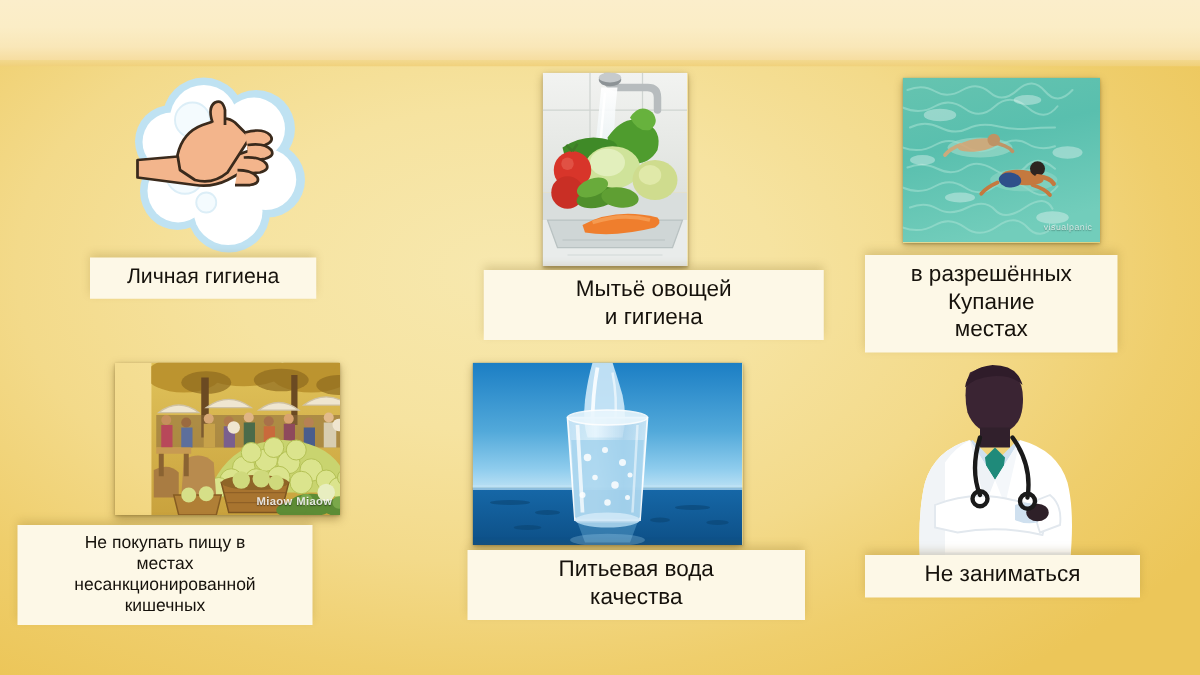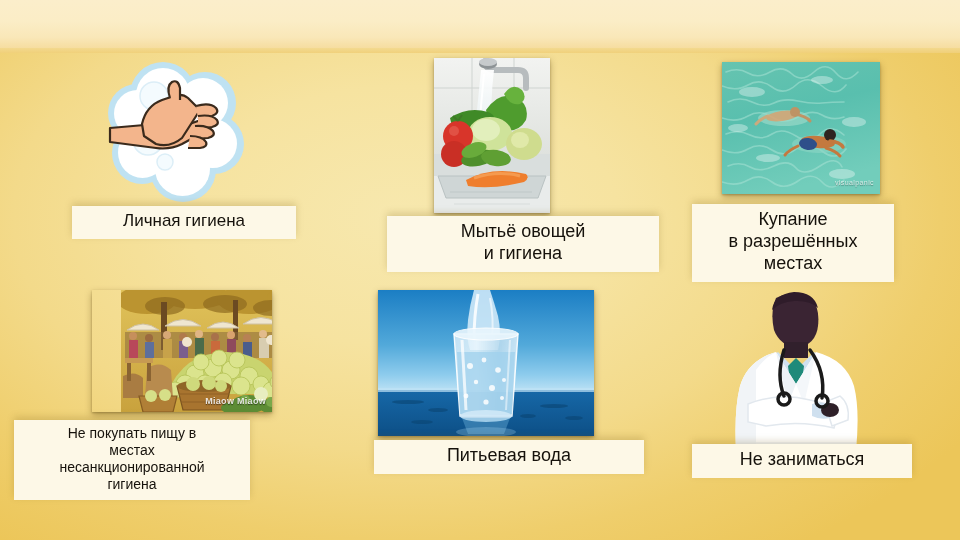--- a/index.html
+++ b/index.html
@@ -105,21 +105,21 @@
   #pic-hands .i6 { left: 6px;   top: 28px;  width: 47px; height: 47px; }
   #pic-hands .i7 { left: 34px;  top: 34px;  width: 70px; height: 70px; }
 
   #hands-svg {
     position: absolute;
     left: 0; top: 0;
     width: 140px; height: 140px;
   }
 
   #cap-hands {
-    left: 72px; top: 206px; width: 224px;
+    left: 72px; top: 206px; width: 181px;
     font-size: 17px;
   }
 
   
   #pic-veg { left: 434px; top: 58px; width: 116px; height: 155px; }
   #cap-veg  { left: 355px; top: 216px; width: 272px; font-size: 18px; margin-left: 32px; }
 
   
   #pic-swim { left: 722px; top: 62px; width: 158px; height: 132px; }
   #cap-swim { left: 692px; top: 204px; width: 202px; font-size: 18px; }
@@ -305,22 +305,22 @@
         <ellipse cx="86" cy="82" rx="9" ry="6" transform="rotate(6 86 82)" fill="#2e4f8a"></ellipse>
         <circle cx="108" cy="73" r="6" fill="#2e2420"></circle>
         <path d="M108 79 q10 1 13 6" stroke="#c4793f" stroke-width="3.5" fill="none" stroke-linecap="round"></path>
         <path d="M104 86 q10 3 14 8" stroke="#c4793f" stroke-width="3" fill="none" stroke-linecap="round"></path>
         <path d="M76 84 q-9 4 -13 9" stroke="#c4793f" stroke-width="3" fill="none" stroke-linecap="round"></path>
       </g>
     </svg>
     <div class="wm" style="right:6px; bottom:8px;">visualpanic</div>
   </div>
   <div class="caption" id="cap-swim">
+    <div>в разрешённых</div>
     <div>Купание</div>
-    <div>в разрешённых</div>
     <div>местах</div>
   </div>
 
   <div class="pic" id="pic-market">
     <svg viewBox="0 0 180 122" width="180" height="122">
       <defs>
         <linearGradient id="mktSky" x1="0" y1="0" x2="0" y2="1">
           <stop offset="0" stop-color="#e0c25a"></stop>
             <stop offset="1" stop-color="#c9a23d"></stop>
         </linearGradient>
@@ -441,21 +441,21 @@
           <circle cx="170" cy="110" r="8"></circle>
           <circle cx="140" cy="104" r="7"></circle>
         </g>
     </svg>
     <div class="wm-dark" style="right:6px; bottom:6px;">Miaow Miaow</div>
   </div>
   <div class="caption" id="cap-market">
     <div>Не покупать пищу в</div>
     <div>местах</div>
     <div>несанкционированной</div>
-    <div>гигиена</div>
+    <div>кишечных</div>
   </div>
 
   <div class="pic" id="pic-water">
     <svg viewBox="0 0 216 146" width="216" height="146">
       <defs>
         <linearGradient id="skyG" x1="0" y1="0" x2="0" y2="1">
           <stop offset="0" stop-color="#1b7ec4"></stop>
           <stop offset="55%" stop-color="#52a9da"></stop>
           <stop offset="85%" stop-color="#8ecced"></stop>
           <stop offset="100%" stop-color="#b9e0f4"></stop>
@@ -510,20 +510,21 @@
       <path d="M84 50 L88 120" stroke="#ffffff" stroke-width="3" opacity=".75"></path>
       <path d="M132 50 L128 120" stroke="#ffffff" stroke-width="2" opacity=".5"></path>
 
       <ellipse cx="108" cy="126" rx="26" ry="6" fill="#cfe8f7" opacity=".9"></ellipse>
       <path d="M84 128 L132 128 L126 144 L90 144 Z" fill="#6fb4dc" opacity=".4"></path>
       <ellipse cx="108" cy="142" rx="30" ry="5" fill="#9fd0ec" opacity=".3"></ellipse>
     </svg>
   </div>
   <div class="caption" id="cap-water">
     <div>Питьевая вода</div>
+    <div>качества</div>
   </div>
 
   <div class="pic" id="pic-doctor">
     <svg viewBox="0 0 164 162" width="164" height="162">
 
       <path d="M62 6 Q82 -4 98 8 Q106 16 104 34 Q102 52 84 56 Q66 54 60 38 Q56 20 62 6 Z" fill="#3a2433"></path>
       <path d="M58 18 Q60 2 80 0 Q100 0 104 16 Q96 8 80 9 Q66 10 58 18 Z" fill="#2f1c2a"></path>
 
       <path d="M70 50 L94 50 L94 66 L70 66 Z" fill="#31202c"></path>
 

